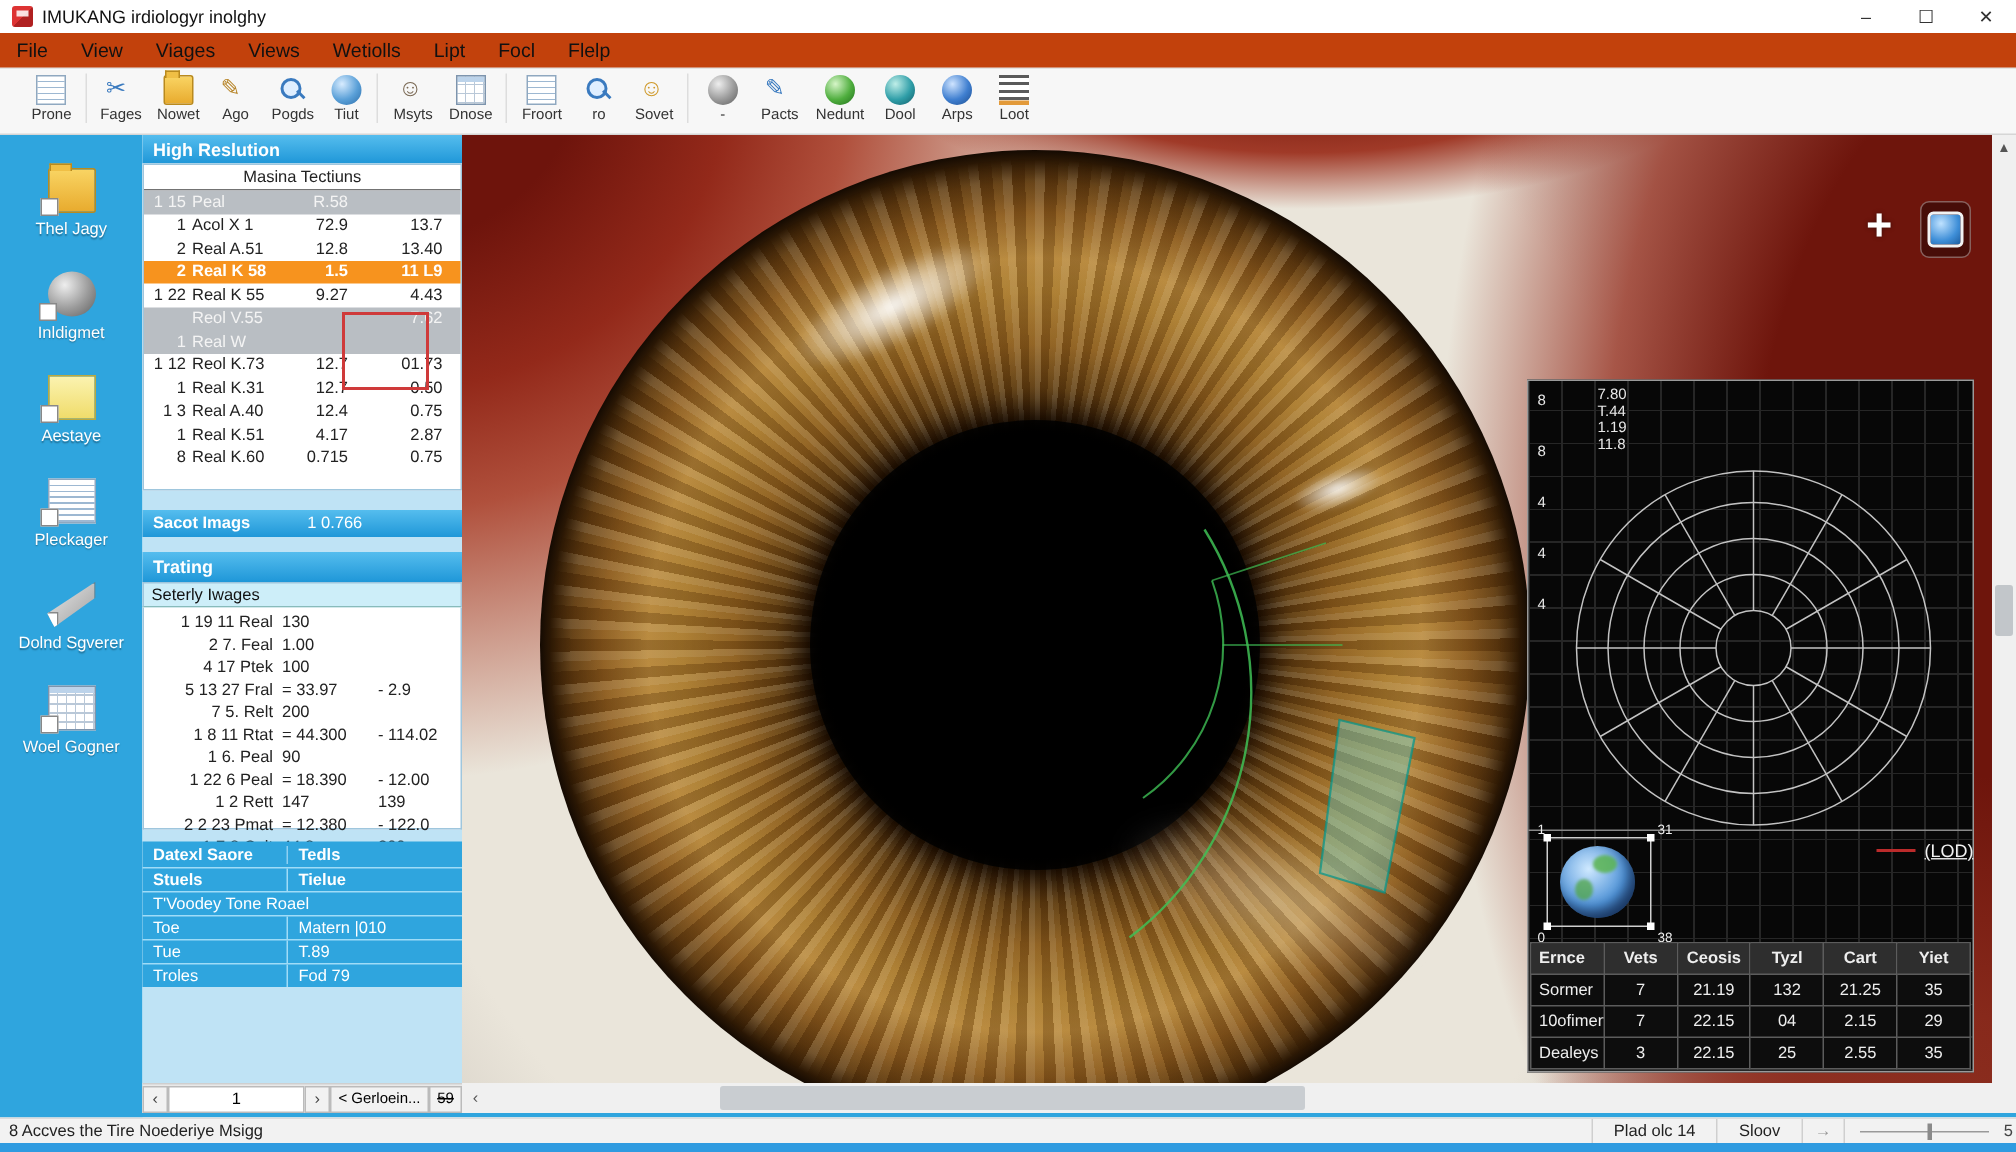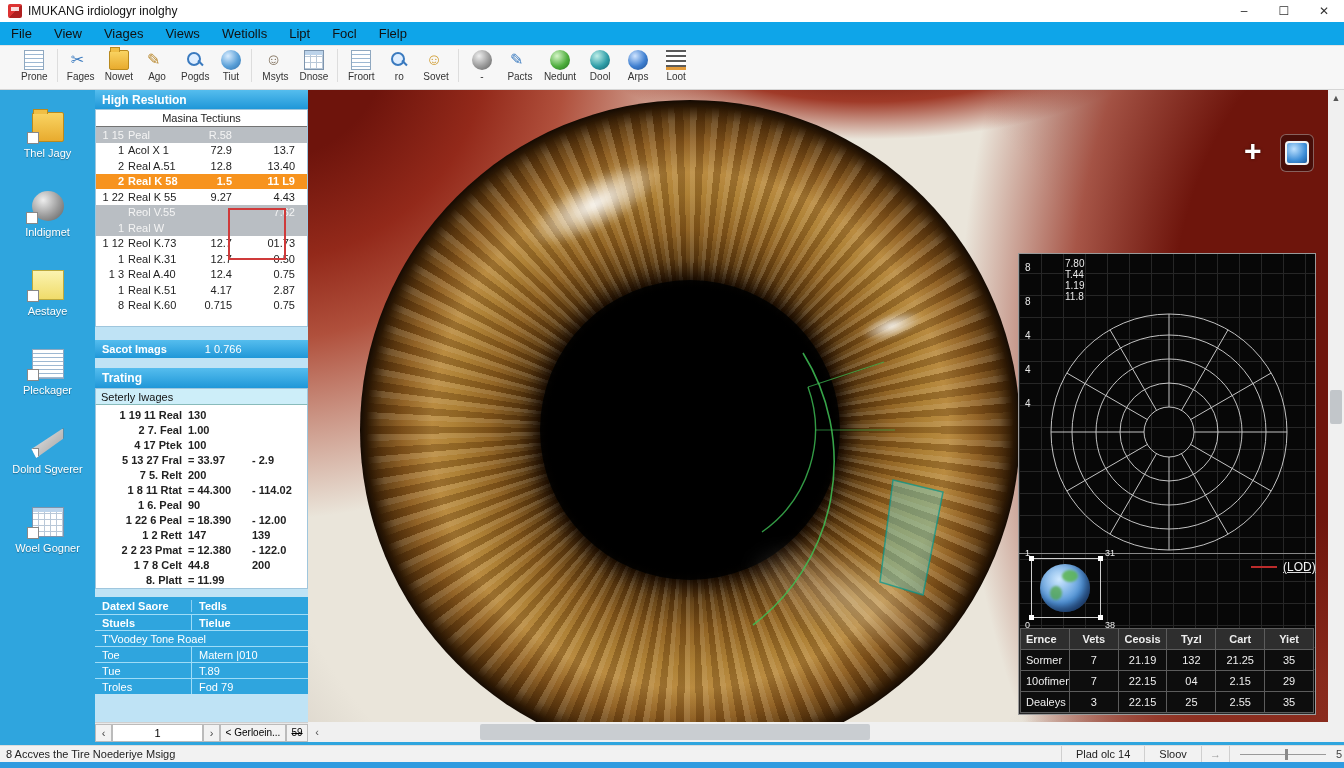--- a/index.html
+++ b/index.html
@@ -8,21 +8,21 @@
 
   
   .titlebar { position:absolute; left:0; top:0; width:1344px; height:22px; background:#fff;
     display:flex; align-items:center; padding-left:8px; font-size:12px; color:#111; z-index:40;}
   .app-ico { width:14px; height:14px; margin-right:6px;
     background:linear-gradient(135deg,#d33 0 50%,#b02020 50%); border-radius:2px; position:relative;}
   .app-ico::after{content:"";position:absolute;left:3px;top:3px;width:8px;height:4px;background:#fff;opacity:.85;}
   .win-controls { margin-left:auto; display:flex; height:22px; }
   .win-btn { width:40px; height:22px; display:flex; align-items:center; justify-content:center;
     font-size:12px; color:#333; }
-  .menubar { position:absolute; left:0; top:22px; width:1344px; height:24px; background:#0ea5e9;
+  .menubar { position:absolute; left:0; top:22px; width:1344px; height:24px; background:#c2410c;
     border-bottom:1px solid #e3e3e3; display:flex; align-items:center; z-index:40; }
   .menu-item { padding:0 11px; font-size:13px; color:#111; line-height:24px; }
   .toolbar { position:absolute; left:0; top:46px; width:1344px; height:44px; background:#f7f7f7;
     border-bottom:1px solid #d6d6d6; display:flex; align-items:flex-start; padding:3px 4px 0 16px; z-index:40;}
   .tb-item { min-width:38px; padding:0 5px; display:flex; flex-direction:column; align-items:center; }
   .tb-item.group-end { border-right:1px solid #ddd; margin-right:4px; padding-right:9px; }
   .tb-item .icon { width:20px; height:20px; margin:1px 0 1px 0; position:relative; }
   .tb-label { font-size:10px; color:#333; white-space:nowrap; }
 
   
@@ -51,21 +51,21 @@
     background-image:linear-gradient(#bcd3ea 0 4px,transparent 4px),
       repeating-linear-gradient(90deg,transparent 0 5px,#b9c8d8 5px 6px),
       repeating-linear-gradient(transparent 0 5px,#b9c8d8 5px 6px); }
   .rows-icon { background:repeating-linear-gradient(#5a5a5a 0 2px,#fff 2px 5px); border-bottom:3px solid #e29a3a; }
   .note-icon { background:linear-gradient(#fbf3b0,#f0dc6a); border:1px solid #bba93e; }
   .wedge-icon { background:linear-gradient(135deg,#e8e8e8,#9f9f9f); border:1px solid #777;
     clip-path:polygon(0 70%,100% 0,100% 35%,15% 100%); }
 
   
   .sidebar { position:absolute; left:0; top:90px; width:95px; height:655px; background:#2fa5de; z-index:30;
-    display:flex; flex-direction:column; align-items:center; padding-top:22px; gap:32px; }
+    display:flex; flex-direction:column; align-items:center; padding-top:22px; gap:22px; }
   .sb-item { display:flex; flex-direction:column; align-items:center; width:95px; }
   .sb-item .icon { width:32px; height:30px; position:relative; }
   .sb-item .icon::after { content:""; position:absolute; left:-6px; bottom:-3px; width:10px; height:10px;
     background:#fff; border:1px solid #888; }
   .sb-label { margin-top:5px; font-size:11px; color:#fff; text-shadow:0 1px 1px rgba(0,0,0,.35); text-align:center; }
 
   
   .lp { position:absolute; left:95px; top:90px; width:213px; height:652px; background:#bfe3f5; z-index:30;
     display:flex; flex-direction:column; font-size:11px; }
   .lp-title { height:24px; background:#cfeaf8; color:#1b75bb; font-weight:bold; font-size:13px;
@@ -81,21 +81,21 @@
   .r1 .c-v1, .r1 .c-v2 { text-align:right; }
   .r1.gray { background:#b9bec3; color:#f4f4f4; }
   .r1.orange { background:#f7931e; color:#fff; font-weight:bold; }
   .lp-foot { height:18px; margin-top:13px; background:linear-gradient(#55bdee,#1f97d8); color:#fff;
     font-weight:bold; display:flex; align-items:center; padding:0 7px; flex:none; }
   .lp-foot .v { margin-left:38px; font-weight:normal; }
   .lp-sec2head { height:20px; margin-top:10px; background:linear-gradient(#55bdee,#1f97d8); color:#fff;
     font-weight:bold; display:flex; align-items:center; padding-left:7px; font-size:12px; flex:none; }
   .lp-subhead { height:17px; background:#cdeef9; border:1px solid #9fc6dd; border-bottom:1px solid #8bb; 
     display:flex; align-items:center; padding-left:5px; color:#111; flex:none; }
-  .lp-list { background:#fff; border:1px solid #9fc6dd; border-top:none; height:184px; flex:none; padding-top:2px;font-weight:bold;}
+  .lp-list { background:#fff; border:1px solid #9fc6dd; border-top:none; height:148px; flex:none; padding-top:2px;}
   .r2 { display:grid; grid-template-columns:92px 64px 1fr; height:15px; align-items:center; color:#222; }
   .r2 .c-a { text-align:right; padding-right:6px; white-space:nowrap; }
   .kv-head { height:17px; margin-top:8px; background:#2fa5de; color:#fff; font-weight:bold;
     display:grid; grid-template-columns:96px 1fr; align-items:center; flex:none; }
   .kv-head span { padding-left:7px; border-left:1px solid #8ed0f2; }
   .kv-head span:first-child { border-left:none; }
   .kv { display:grid; grid-template-columns:96px 1fr; border-top:1px solid #9fdcf7; background:#2fa5de;
     color:#fff; height:16px; align-items:center; flex:none; }
   .kv div { padding-left:7px; }
   .kv div + div { border-left:1px solid #9fdcf7; height:100%; display:flex; align-items:center; }

